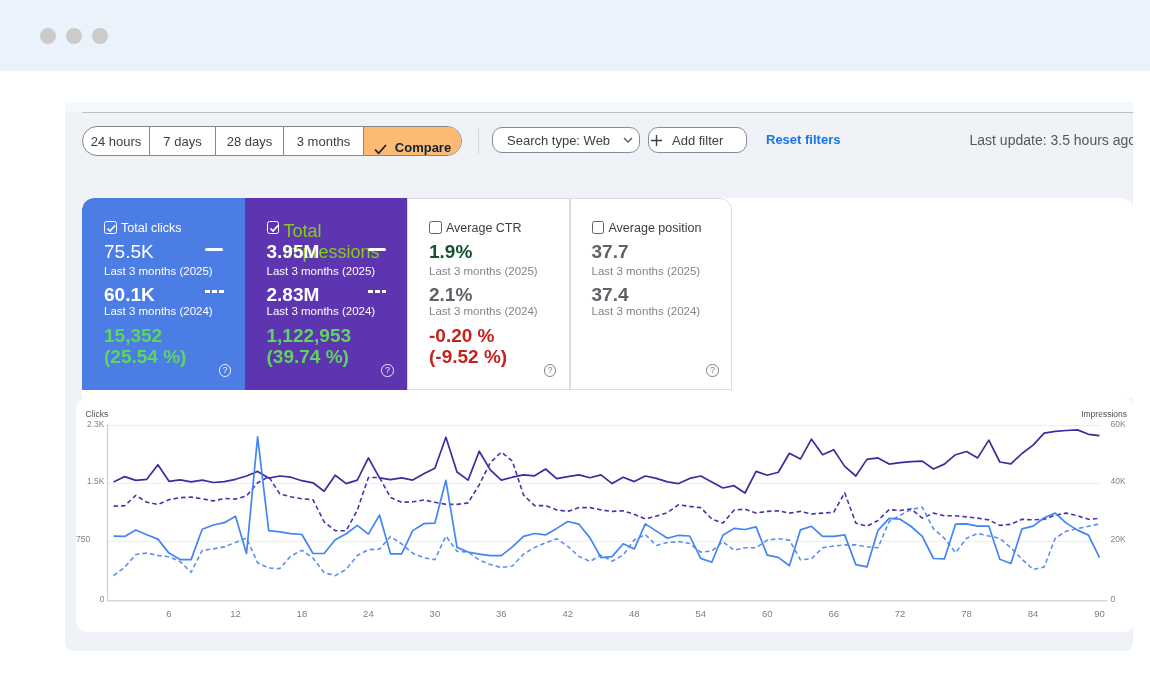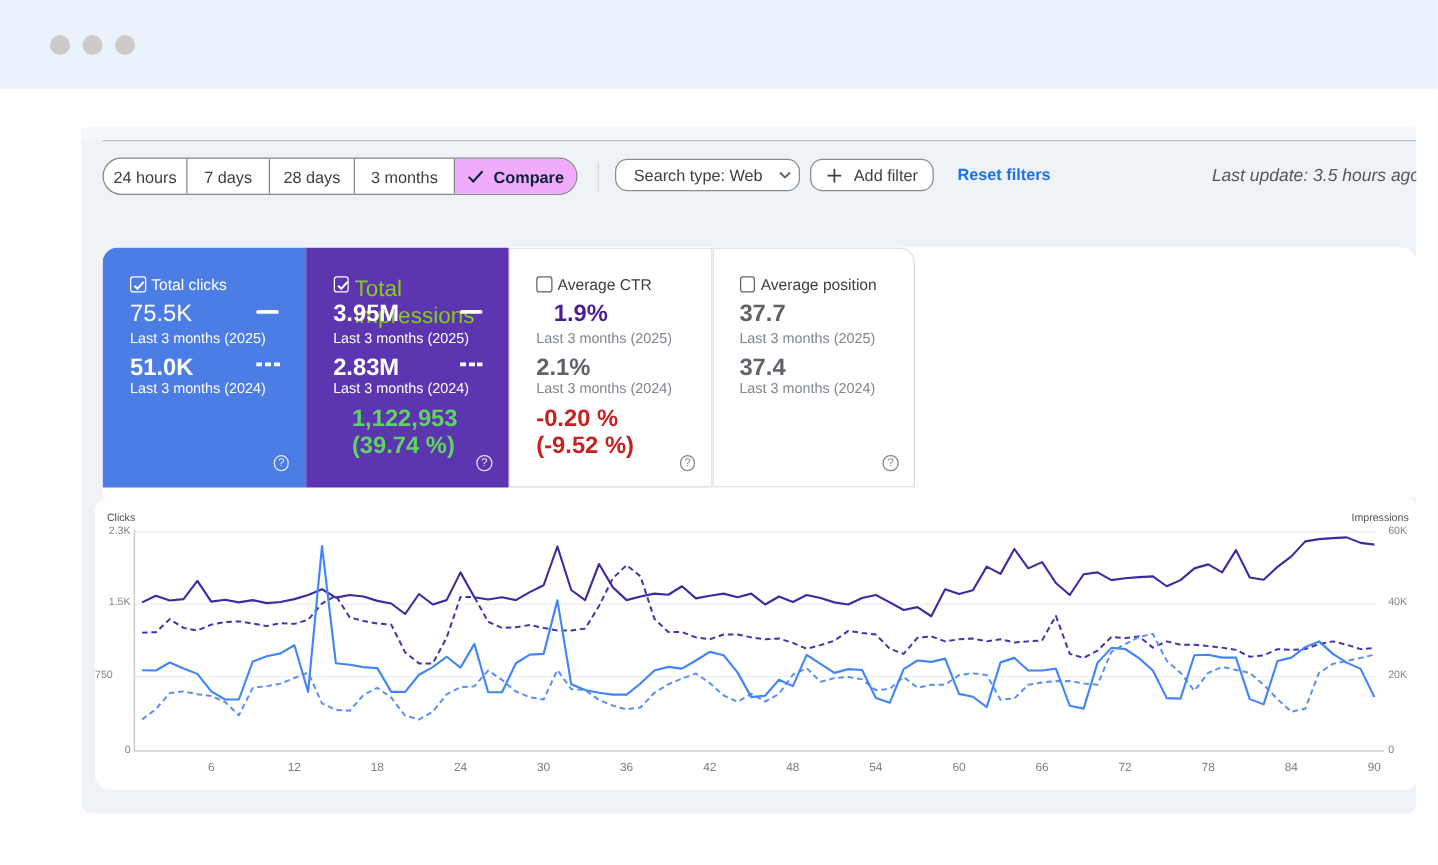--- a/index.html
+++ b/index.html
@@ -3,25 +3,25 @@
 <style>
 * { margin:0; padding:0; box-sizing:border-box; }
 body { width:1150px; height:692px; background:#fff; font-family:"Liberation Sans",sans-serif; position:relative; overflow:hidden; }
 .banner { position:absolute; left:0; top:0; width:1150px; height:71px; background:#eaf2fc; }
 .dot { position:absolute; top:28px; width:16px; height:16px; border-radius:50%; background:#cccbc9; }
 .card { position:absolute; left:40px; top:102px; width:1068px; height:549px; background:#eff3f8; border-radius:2px 2px 8px 8px; overflow:hidden;margin-left:25px; }
 .cardtop { position:absolute; left:0; top:0; width:100%; height:10px; background:#f5f8fb; }
 .topline { position:absolute; left:17px; right:0; top:10px; height:1px; background:#bbc0c6; }
 .seggroup { position:absolute; left:17px; top:24px; height:30px; display:flex; border:1px solid #82878c; border-radius:15px; overflow:hidden; background:#fff; }
 .seg { height:28px; display:flex; align-items:center; justify-content:center; font-size:13px; color:#3c4043; border-right:1px solid #82878c; }
-.seg.sel { background:#f0abfc; color:#0c2333; font-weight:bold; }
+.seg.sel { background:#fdba74; color:#0c2333; font-weight:bold;align-items:flex-end; }
 .vdiv { position:absolute; left:413px; top:27px; width:1px; height:25px; background:#d3d7db; }
 .pill { position:absolute; top:25px; height:26px; border:1px solid #878c91; border-radius:10px; background:#fff; display:flex; align-items:center; font-size:13px; color:#3c4043; }
 .reset { position:absolute; left:701px; top:25px; height:26px; line-height:26px; color:#1a73e8; font-size:13px; font-weight:bold; }
-.lastupd { position:absolute; left:904.5px; top:25px; height:26px; line-height:26px; color:#54585c; font-size:14px; white-space:nowrap;font-style:italic; }
+.lastupd { position:absolute; left:904.5px; top:25px; height:26px; line-height:26px; color:#54585c; font-size:14px; white-space:nowrap; }
 .whitearea { position:absolute; left:17px; top:96px; width:1051px; height:200px; background:#fff; border-radius:12px 12px 0 0; }
 .tiles { position:absolute; left:17px; top:96px; width:650px; height:224px; border-radius:12px 12px 2px 2px; overflow:hidden; }
 .panel { position:absolute; left:11px; top:296px; width:1057px; height:234px; background:#fff; border-radius:12px 8px 8px 12px; }
 .axlabel { position:absolute; font-size:8.5px; color:#4d5156; }
 .ytick { position:absolute; font-size:8.5px; color:#80858a; }
 </style></head>
 <body>
 <div class="banner">
   <div class="dot" style="left:40px"></div>
   <div class="dot" style="left:66px"></div>
@@ -36,62 +36,63 @@
       <div class="seg" style="width:68px">28 days</div>
       <div class="seg" style="width:80px">3 months</div>
       <div class="seg sel" style="width:97px;border-right:none"><svg width="13" height="11" viewBox="0 0 13 11" style="margin-right:8px">
           <path d="M1 5.5 L4.6 9.2 L12 1" stroke="#0c2333" stroke-width="1.7" fill="none"></path>
         </svg>Compare</div>
     </div>
   <div class="vdiv"></div>
   <div class="pill" style="left:427px;width:148px;padding-left:14px">Search type: Web<svg width="10" height="6" viewBox="0 0 10 6" style="margin-left:13px">
         <path d="M1 1 L5 5 L9 1" stroke="#5f6368" stroke-width="1.5" fill="none"></path>
       </svg></div>
-  <div class="pill" style="left:583px;width:99px;padding-left:12px"><svg width="13" height="13" viewBox="0 0 13 13" style="margin-right:9px">
+  <div class="pill" style="left:583px;width:99px;padding-left:1px"><svg width="13" height="13" viewBox="0 0 13 13" style="margin-right:9px">
         <path d="M6.5 1 V12 M1 6.5 H12" stroke="#3c4043" stroke-width="1.4"></path>
       </svg>Add filter</div>
   <div class="reset">Reset filters</div>
   <div class="lastupd">Last update: 3.5 hours ago</div>
   <div class="whitearea"></div>
   <div class="tiles">
       <div style="position:absolute;left:0px;top:0;width:162.5px;height:192px;background:#4c7de5;border-radius:12px 0 0 0;">
 <div style="position:absolute;left:22px;top:23.4px;width:12.5px;height:12.5px;border:1.8px solid #fff;border-radius:2.5px">
           <svg width="12.5" height="12.5" viewBox="0 0 13 13" style="display:block">
             <path d="M2.6 6.8 L5.2 9.4 L10.4 3.6" stroke="#fff" stroke-width="1.7" fill="none"></path>
           </svg>
         </div>
 <div style="position:absolute;left:39px;top:23px;font-size:12.5px;color:#ffffff">Total clicks</div>
 <div style="position:absolute;left:22px;top:43px;font-size:19px;font-weight:normal;color:#ffffff">75.5K</div>
 <div style="position:absolute;left:123px;top:50px;width:18px;height:3px;background:#ffffff;border-radius:1.5px"></div>
 <div style="position:absolute;left:22px;top:66.5px;font-size:11.5px;color:#ffffff">Last 3 months (2025)</div>
-<div style="position:absolute;left:22px;top:86px;font-size:19px;font-weight:bold;color:#ffffff">51.0K</div>
+<div style="position:absolute;left:22px;top:86px;font-size:19px;font-weight:bold;color:#ffffff">60.1K</div>
 <div style="position:absolute;left:123.3px;top:92px;width:18.5px;height:3px;background:repeating-linear-gradient(90deg,#ffffff 0,#ffffff 4.8px,transparent 4.8px,transparent 7px)"></div>
 <div style="position:absolute;left:22px;top:107px;font-size:11.5px;color:#ffffff">Last 3 months (2024)</div>
+<div style="position:absolute;left:22px;top:127px;font-size:19px;font-weight:bold;color:#5ed461;line-height:21px">15,352<br>(25.54&nbsp;%)</div>
 <div style="position:absolute;left:136.9px;top:166.3px;width:12.4px;height:12.4px;border:1.5px solid rgba(255,255,255,0.85);border-radius:50%;color:rgba(255,255,255,0.9);font-size:9px;text-align:center;line-height:11.5px;box-sizing:border-box">?</div>
 </div>
       <div style="position:absolute;left:162.5px;top:0;width:162.5px;height:192px;background:#5e35b1;">
 <div style="position:absolute;left:22px;top:23.4px;width:12.5px;height:12.5px;border:1.8px solid #fff;border-radius:2.5px">
           <svg width="12.5" height="12.5" viewBox="0 0 13 13" style="display:block">
             <path d="M2.6 6.8 L5.2 9.4 L10.4 3.6" stroke="#fff" stroke-width="1.7" fill="none"></path>
           </svg>
         </div>
 <div style="position:absolute;left:39px;top:23px;font-size:18px;color:#84cc16">Total impressions</div>
 <div style="position:absolute;left:22px;top:43px;font-size:19px;font-weight:bold;color:#ffffff">3.95M</div>
 <div style="position:absolute;left:123px;top:50px;width:18px;height:3px;background:#ffffff;border-radius:1.5px"></div>
 <div style="position:absolute;left:22px;top:66.5px;font-size:11.5px;color:#ffffff">Last 3 months (2025)</div>
 <div style="position:absolute;left:22px;top:86px;font-size:19px;font-weight:bold;color:#ffffff">2.83M</div>
 <div style="position:absolute;left:123.3px;top:92px;width:18.5px;height:3px;background:repeating-linear-gradient(90deg,#ffffff 0,#ffffff 4.8px,transparent 4.8px,transparent 7px)"></div>
 <div style="position:absolute;left:22px;top:107px;font-size:11.5px;color:#ffffff">Last 3 months (2024)</div>
-<div style="position:absolute;left:37px;top:127px;font-size:19px;font-weight:bold;color:#5ed461;line-height:21px">1,122,953<br>(39.74&nbsp;%)</div>
+<div style="position:absolute;left:22px;top:127px;font-size:19px;font-weight:bold;color:#5ed461;line-height:21px">1,122,953<br>(39.74&nbsp;%)</div>
 <div style="position:absolute;left:136.9px;top:166.3px;width:12.4px;height:12.4px;border:1.5px solid rgba(255,255,255,0.85);border-radius:50%;color:rgba(255,255,255,0.9);font-size:9px;text-align:center;line-height:11.5px;box-sizing:border-box">?</div>
 </div>
       <div style="position:absolute;left:325px;top:0;width:162.5px;height:192px;background:#ffffff;box-shadow:inset 0 0 0 1px #dadce0;">
 <div style="position:absolute;left:22px;top:23.4px;width:12.5px;height:12.5px;border:1.8px solid #5f6368;border-radius:2.5px"></div>
 <div style="position:absolute;left:39px;top:23px;font-size:12.5px;color:#3c4043">Average CTR</div>
-<div style="position:absolute;left:36px;top:43px;font-size:19px;font-weight:bold;color:#4c1d95">1.9%</div>
+<div style="position:absolute;left:22px;top:43px;font-size:19px;font-weight:bold;color:#14532d">1.9%</div>
 
 <div style="position:absolute;left:22px;top:66.5px;font-size:11.5px;color:#80868b">Last 3 months (2025)</div>
 <div style="position:absolute;left:22px;top:86px;font-size:19px;font-weight:bold;color:#5f6368">2.1%</div>
 
 <div style="position:absolute;left:22px;top:107px;font-size:11.5px;color:#80868b">Last 3 months (2024)</div>
 <div style="position:absolute;left:22px;top:127px;font-size:19px;font-weight:bold;color:#c5221f;line-height:21px">-0.20&nbsp;%<br>(-9.52&nbsp;%)</div>
 <div style="position:absolute;left:136.9px;top:166.3px;width:12.4px;height:12.4px;border:1.5px solid #80868b;border-radius:50%;color:#80868b;font-size:9px;text-align:center;line-height:11.5px;box-sizing:border-box">?</div>
 </div>
       <div style="position:absolute;left:487.5px;top:0;width:162.5px;height:192px;background:#ffffff;box-shadow:inset 0 0 0 1px #dadce0;border-radius:0 12px 0 0;">
 <div style="position:absolute;left:22px;top:23.4px;width:12.5px;height:12.5px;border:1.8px solid #5f6368;border-radius:2.5px"></div>

